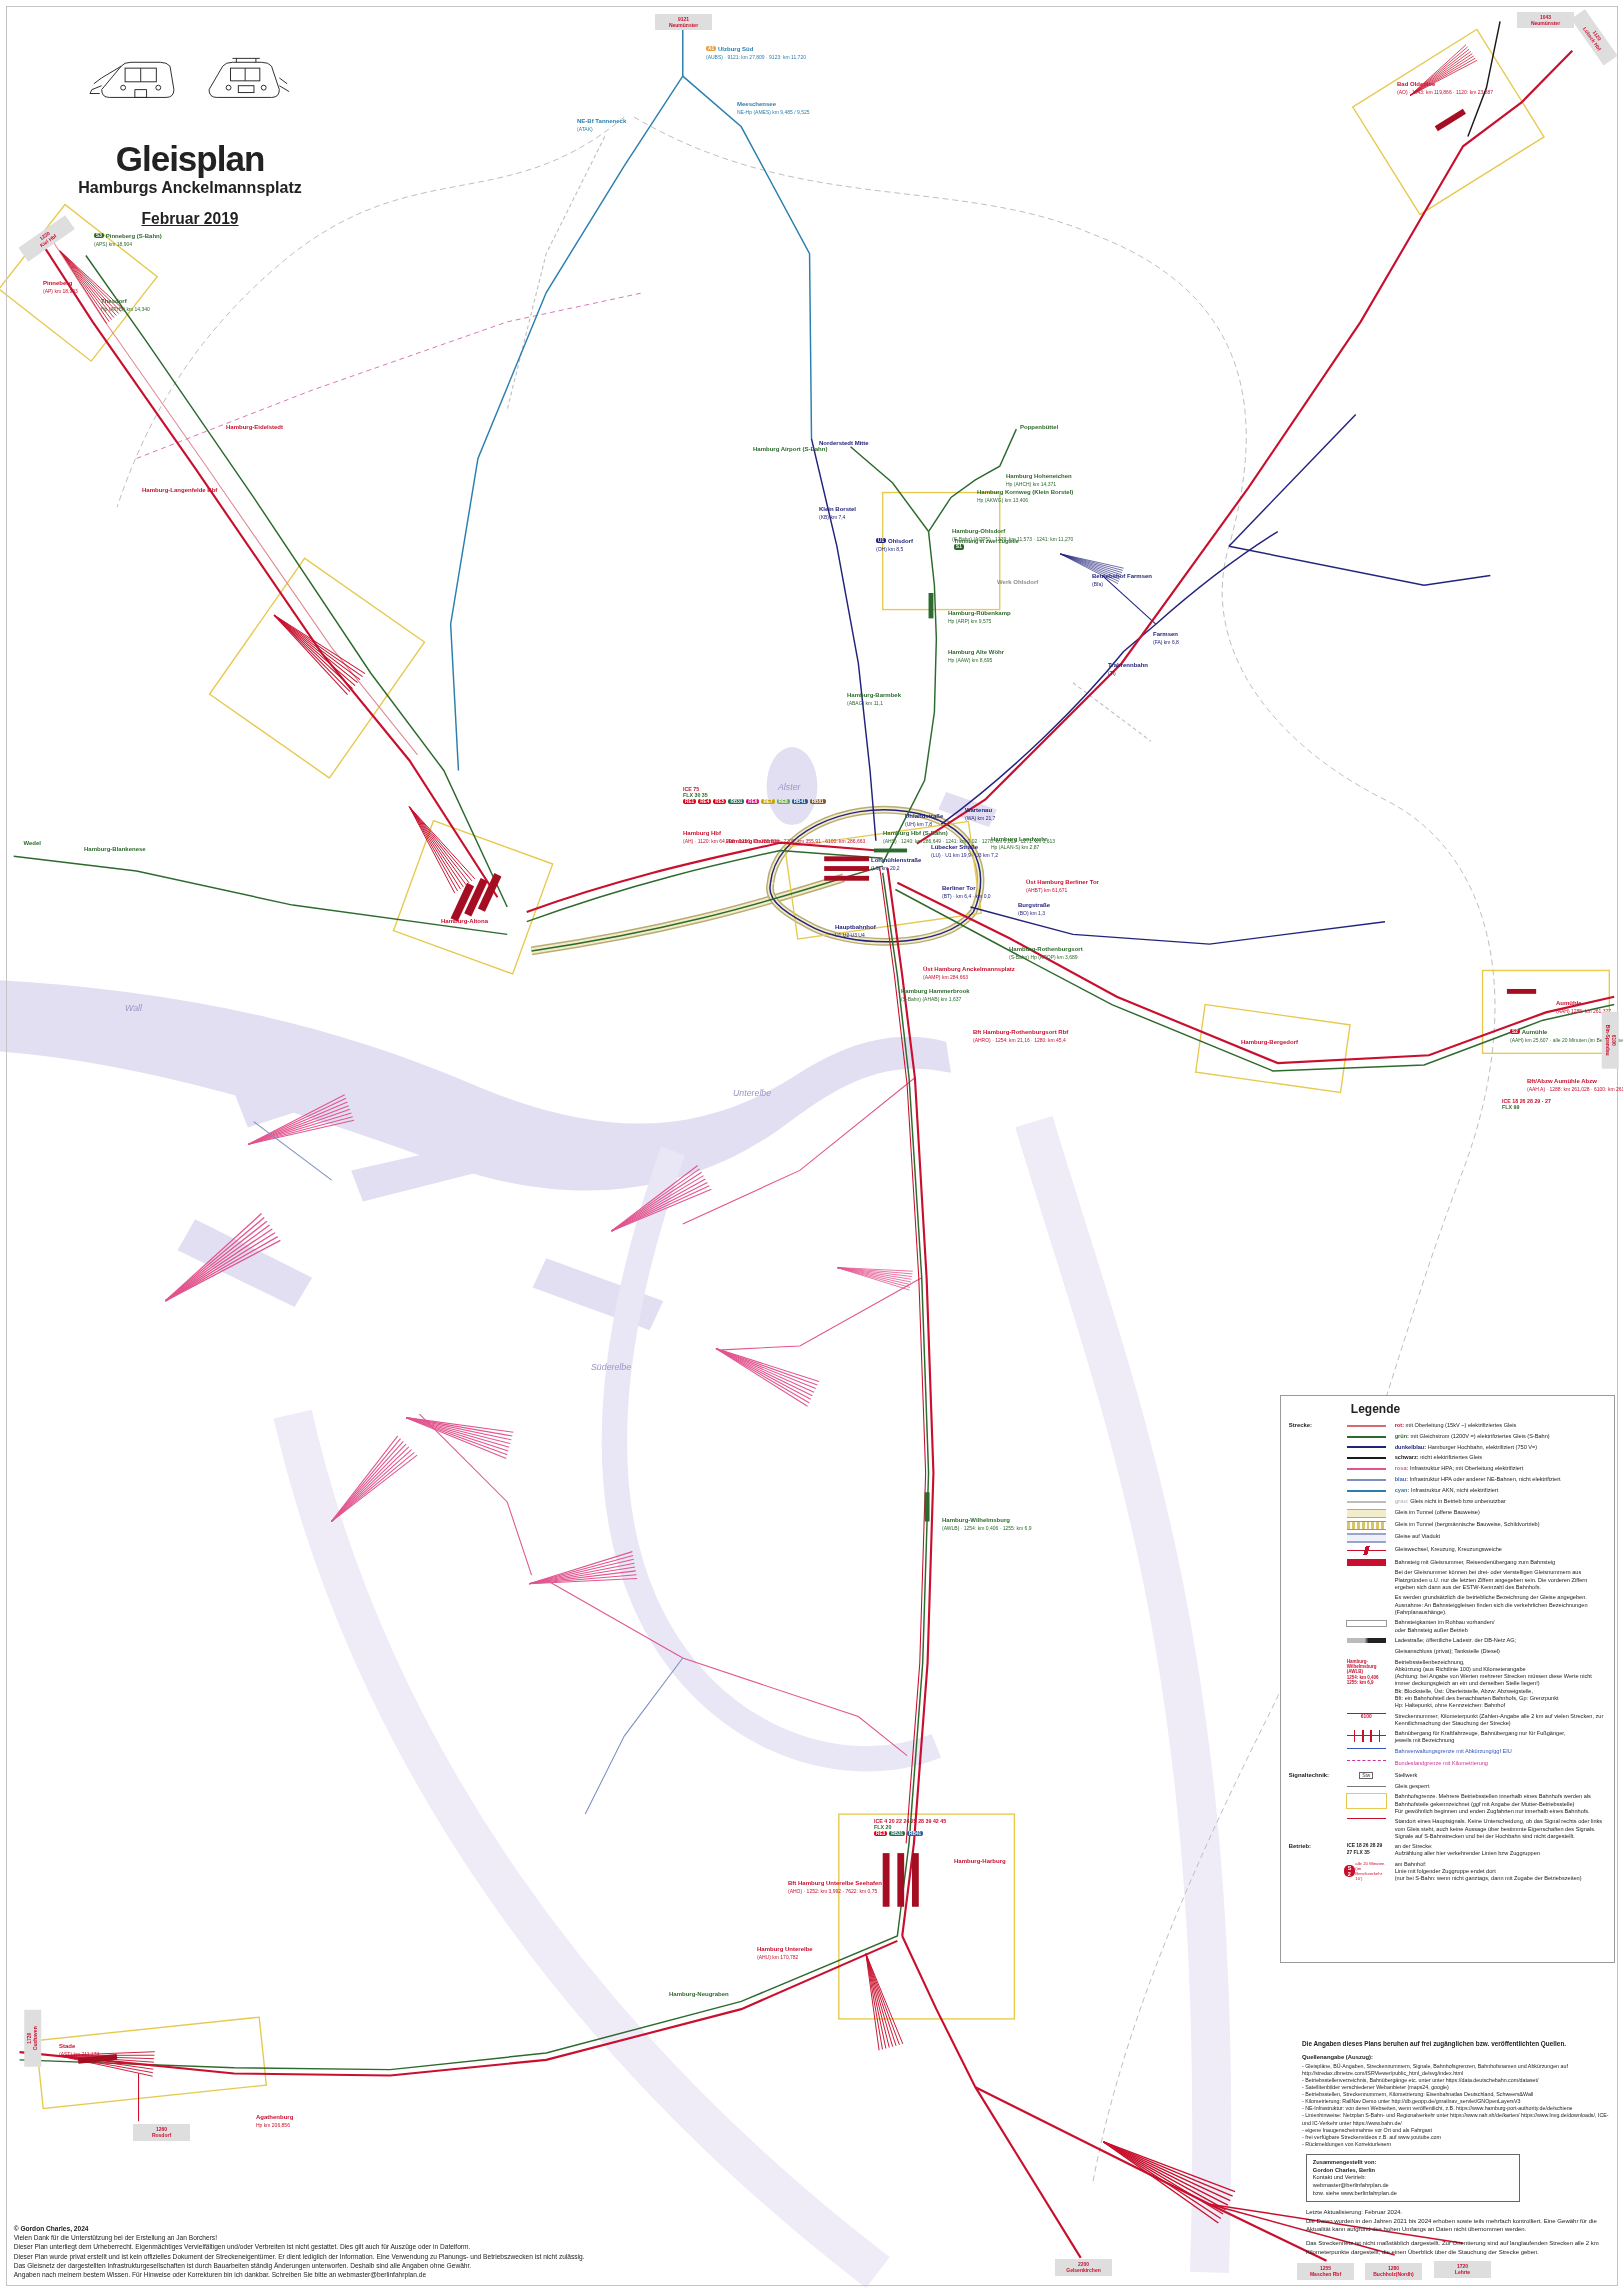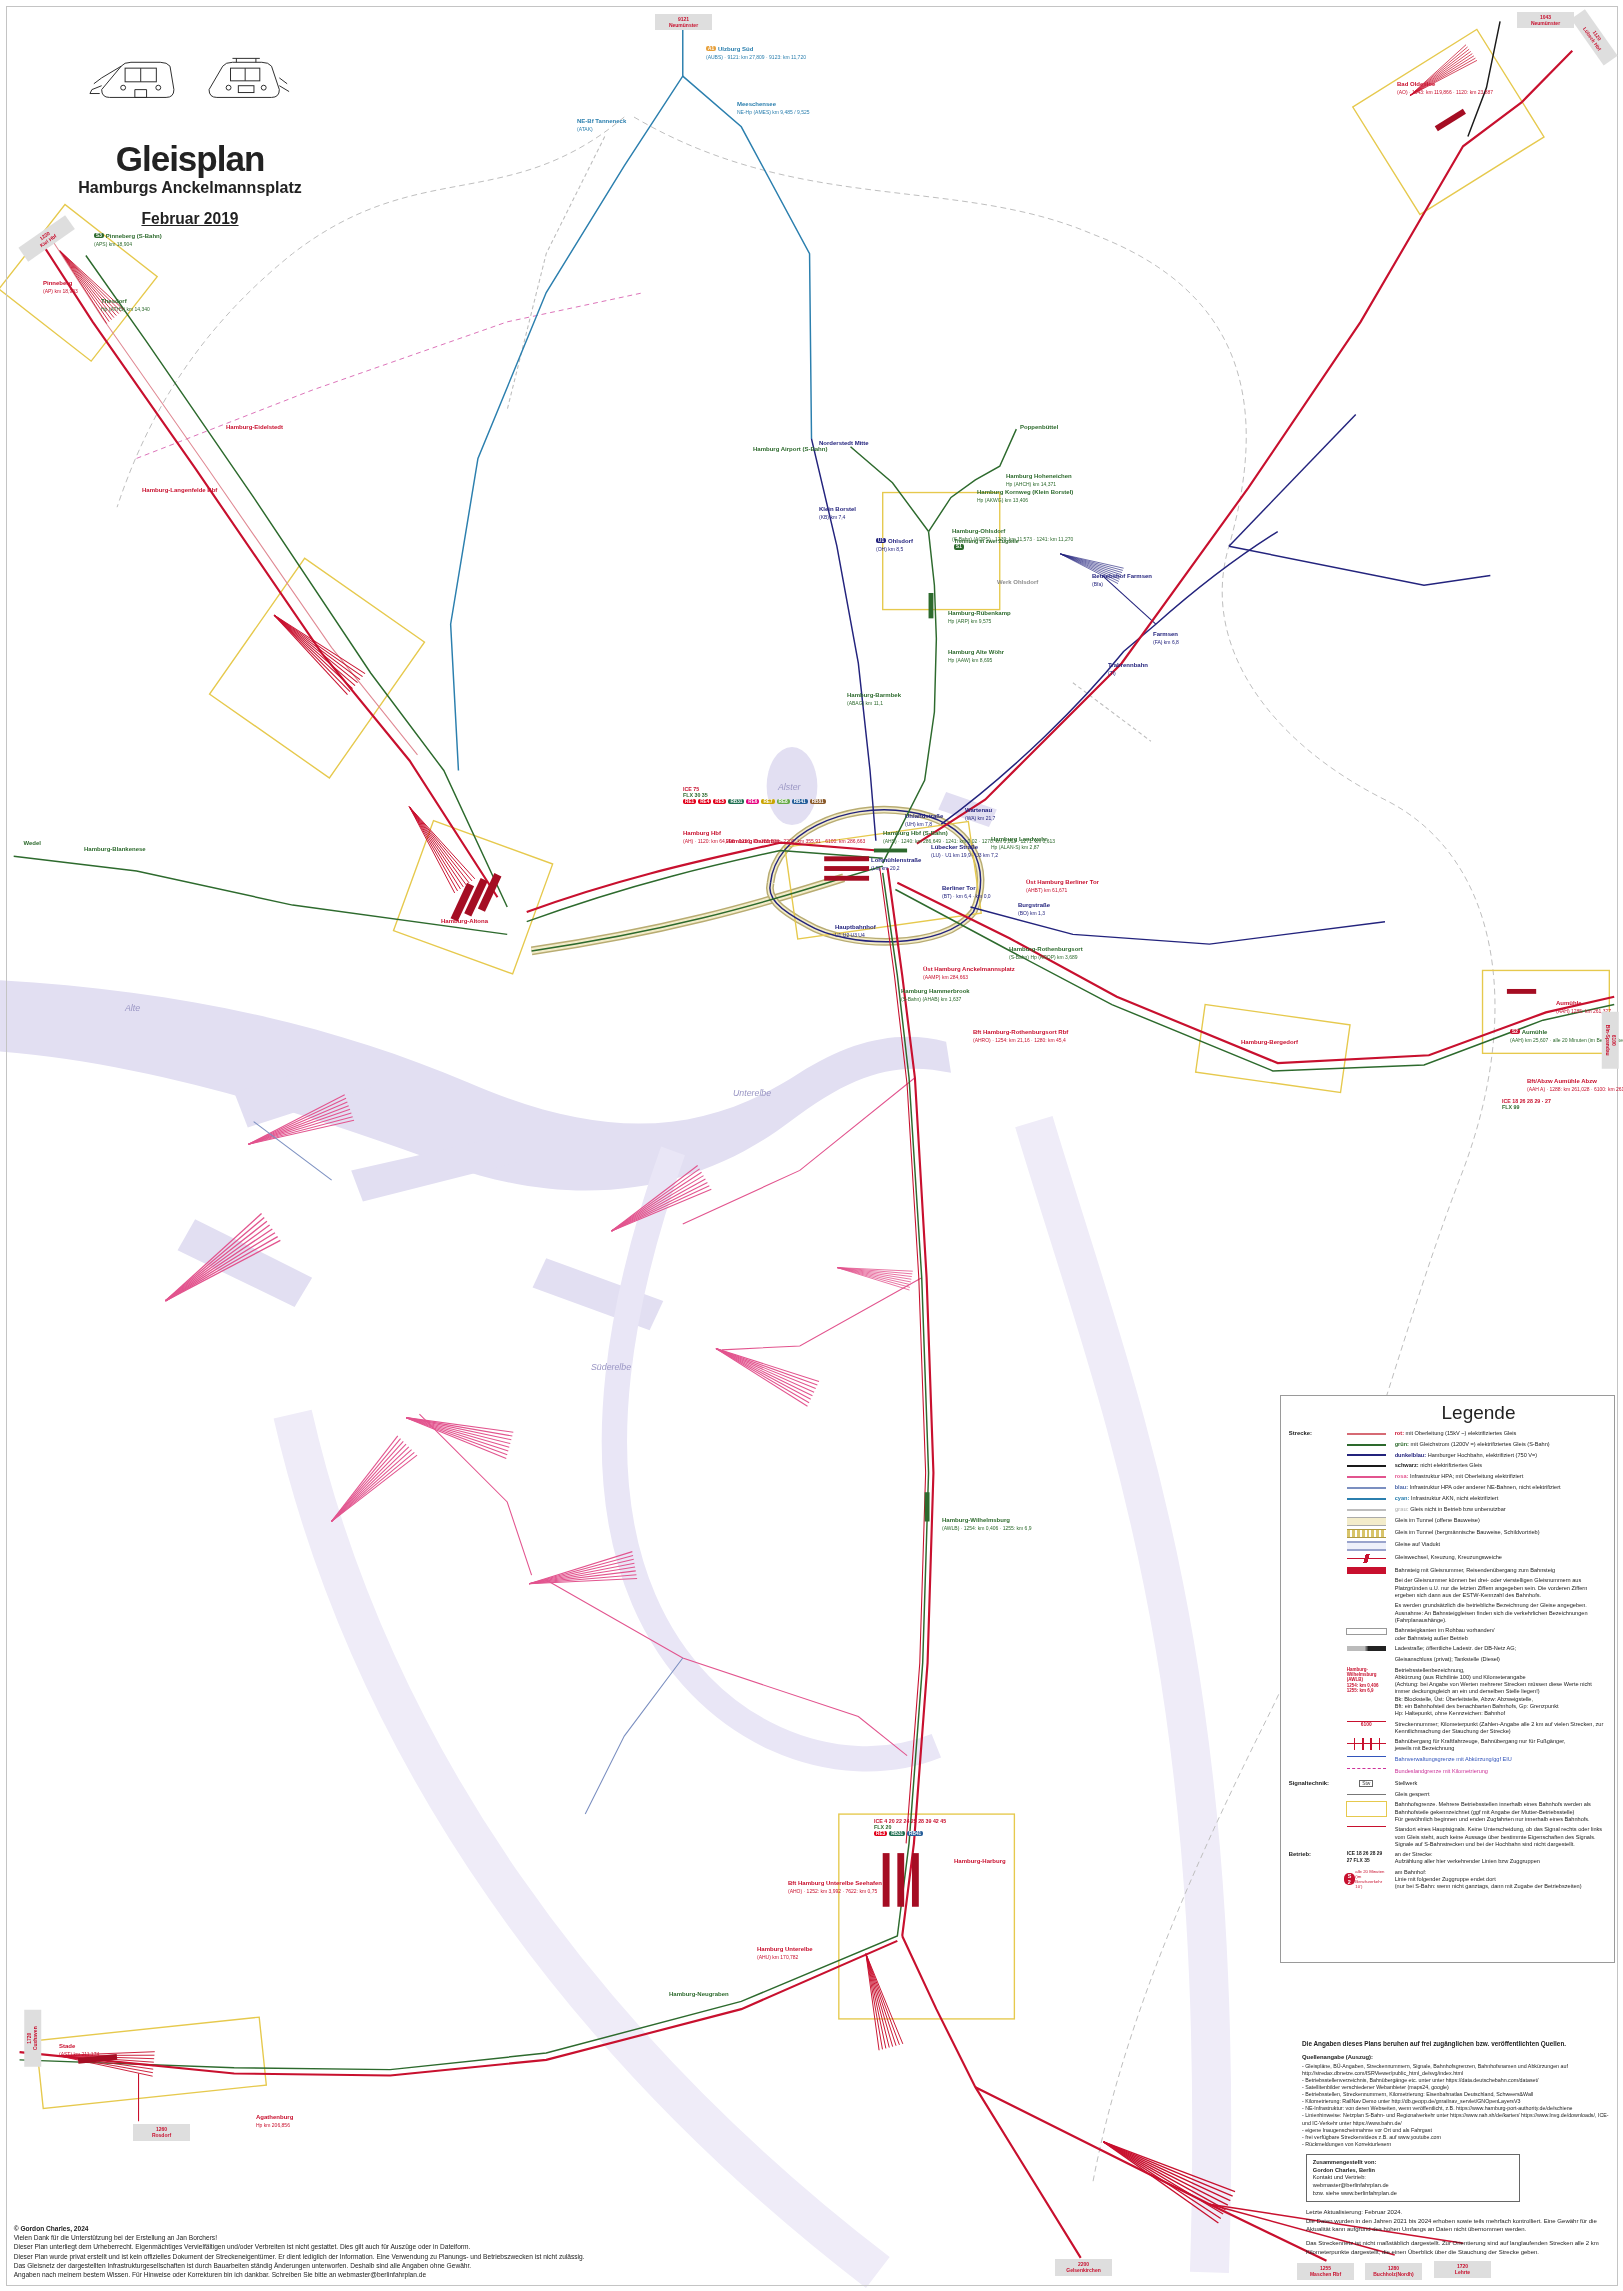--- a/index.html
+++ b/index.html
@@ -39,21 +39,21 @@
         width:55px;text-align:center;font-size:5px;font-weight:bold;
         padding:2px 1px;line-height:1.25;transform-origin:center;}
   .exit .n{display:block;}
   
   .wlbl{position:absolute;color:#9a96c4;font-style:italic;font-size:8.8px;text-align:right;}
   
   .note{position:absolute;font-size:5.3px;font-weight:bold;line-height:1.2;white-space:nowrap;}
   
   #legend{left:1280px;top:1395px;width:335px;height:568px;border:1px solid #9a9a9a;
           background:#fff;box-sizing:border-box;padding:5.9px 7.8px 3.9px 7.8px;}
-  #legend h1{font-size:19px;margin:0 0 5.9px 62px;font-weight:normal;text-align:center;}
+  #legend h1{font-size:12px;margin:0 0 5.9px 62px;font-weight:bold;}
   .lrow{display:flex;align-items:flex-start;margin-bottom:3.1px;}
   .lgroup{width:55px;flex:none;font-size:5.9px;font-weight:bold;}
   .lsw{width:45px;flex:none;display:flex;align-items:center;justify-content:center;
        min-height:7.8px;margin-right:5.9px;}
   .ltx{font-size:5.6px;line-height:1.3;white-space:pre-line;}
   .sw{display:inline-block;width:39px;}
   .sw-line{border-top:2px solid var(--sc);}
   .sw-band-open{height:6.8px;background:var(--c-tunnel);border-top:1px solid #aaa;border-bottom:1px solid #aaa;}
   .sw-band-mined{height:6.8px;background:repeating-linear-gradient(90deg,#d8c46a 0 2.9px,#fff 2.9px 4.9px);
        border-top:1px solid #b09a40;border-bottom:1px solid #b09a40;}
@@ -263,21 +263,21 @@
     <line x1="148" y1="30" x2="176" y2="30"></line>
       <line x1="152" y1="34" x2="152" y2="30"></line>
       <line x1="172" y1="34" x2="172" y2="30"></line>
   </svg>
   <div id="map-title">Gleisplan</div>
   <div id="map-subtitle">Hamburgs Anckelmannsplatz</div>
   <div id="map-date">Februar 2019</div>
 </div>
 
 <div id="water-labels">
-    <div class="wlbl" style="left: 125px; top: 1003px;">Alte</div>
+    <div class="wlbl" style="left: 125px; top: 1003px;">Wall</div>
     <div class="wlbl" style="left: 733px; top: 1088px;">Unterelbe</div>
     <div class="wlbl" style="left: 591px; top: 1362px;">Süderelbe</div>
     <div class="wlbl" style="left: 778px; top: 782px;">Alster</div>
   </div>
 <div id="stations-layer">
     <div class="st db" style="left: 683px; top: 821px;"><span class="nm">Hamburg Hbf</span><span class="sub">(AH) · 1120: km 64,298 · 1250: km 355,538 · 2200: km 355,91 · 6100: km 286,663</span></div>
     <div class="st sbahn" style="left: 883px; top: 821px;"><span class="nm">Hamburg Hbf (S-Bahn)</span><span class="sub">(AHS) · 1240: km 286,649 · 1241: km 0,02 · 1270: km 0,063 · 1271: km 0,613</span></div>
     <div class="st hochbahn" style="left: 835px; top: 915px;"><span class="nm">Hauptbahnhof</span><span class="sub">U1 U2 U3 U4</span></div>
     <div class="st hochbahn" style="left: 905px; top: 804px;"><span class="nm">Uhlandstraße</span><span class="sub">(UH) km 7,8</span></div>
     <div class="st hochbahn" style="left: 965px; top: 798px;"><span class="nm">Wartenau</span><span class="sub">(WA) km 21,7</span></div>

